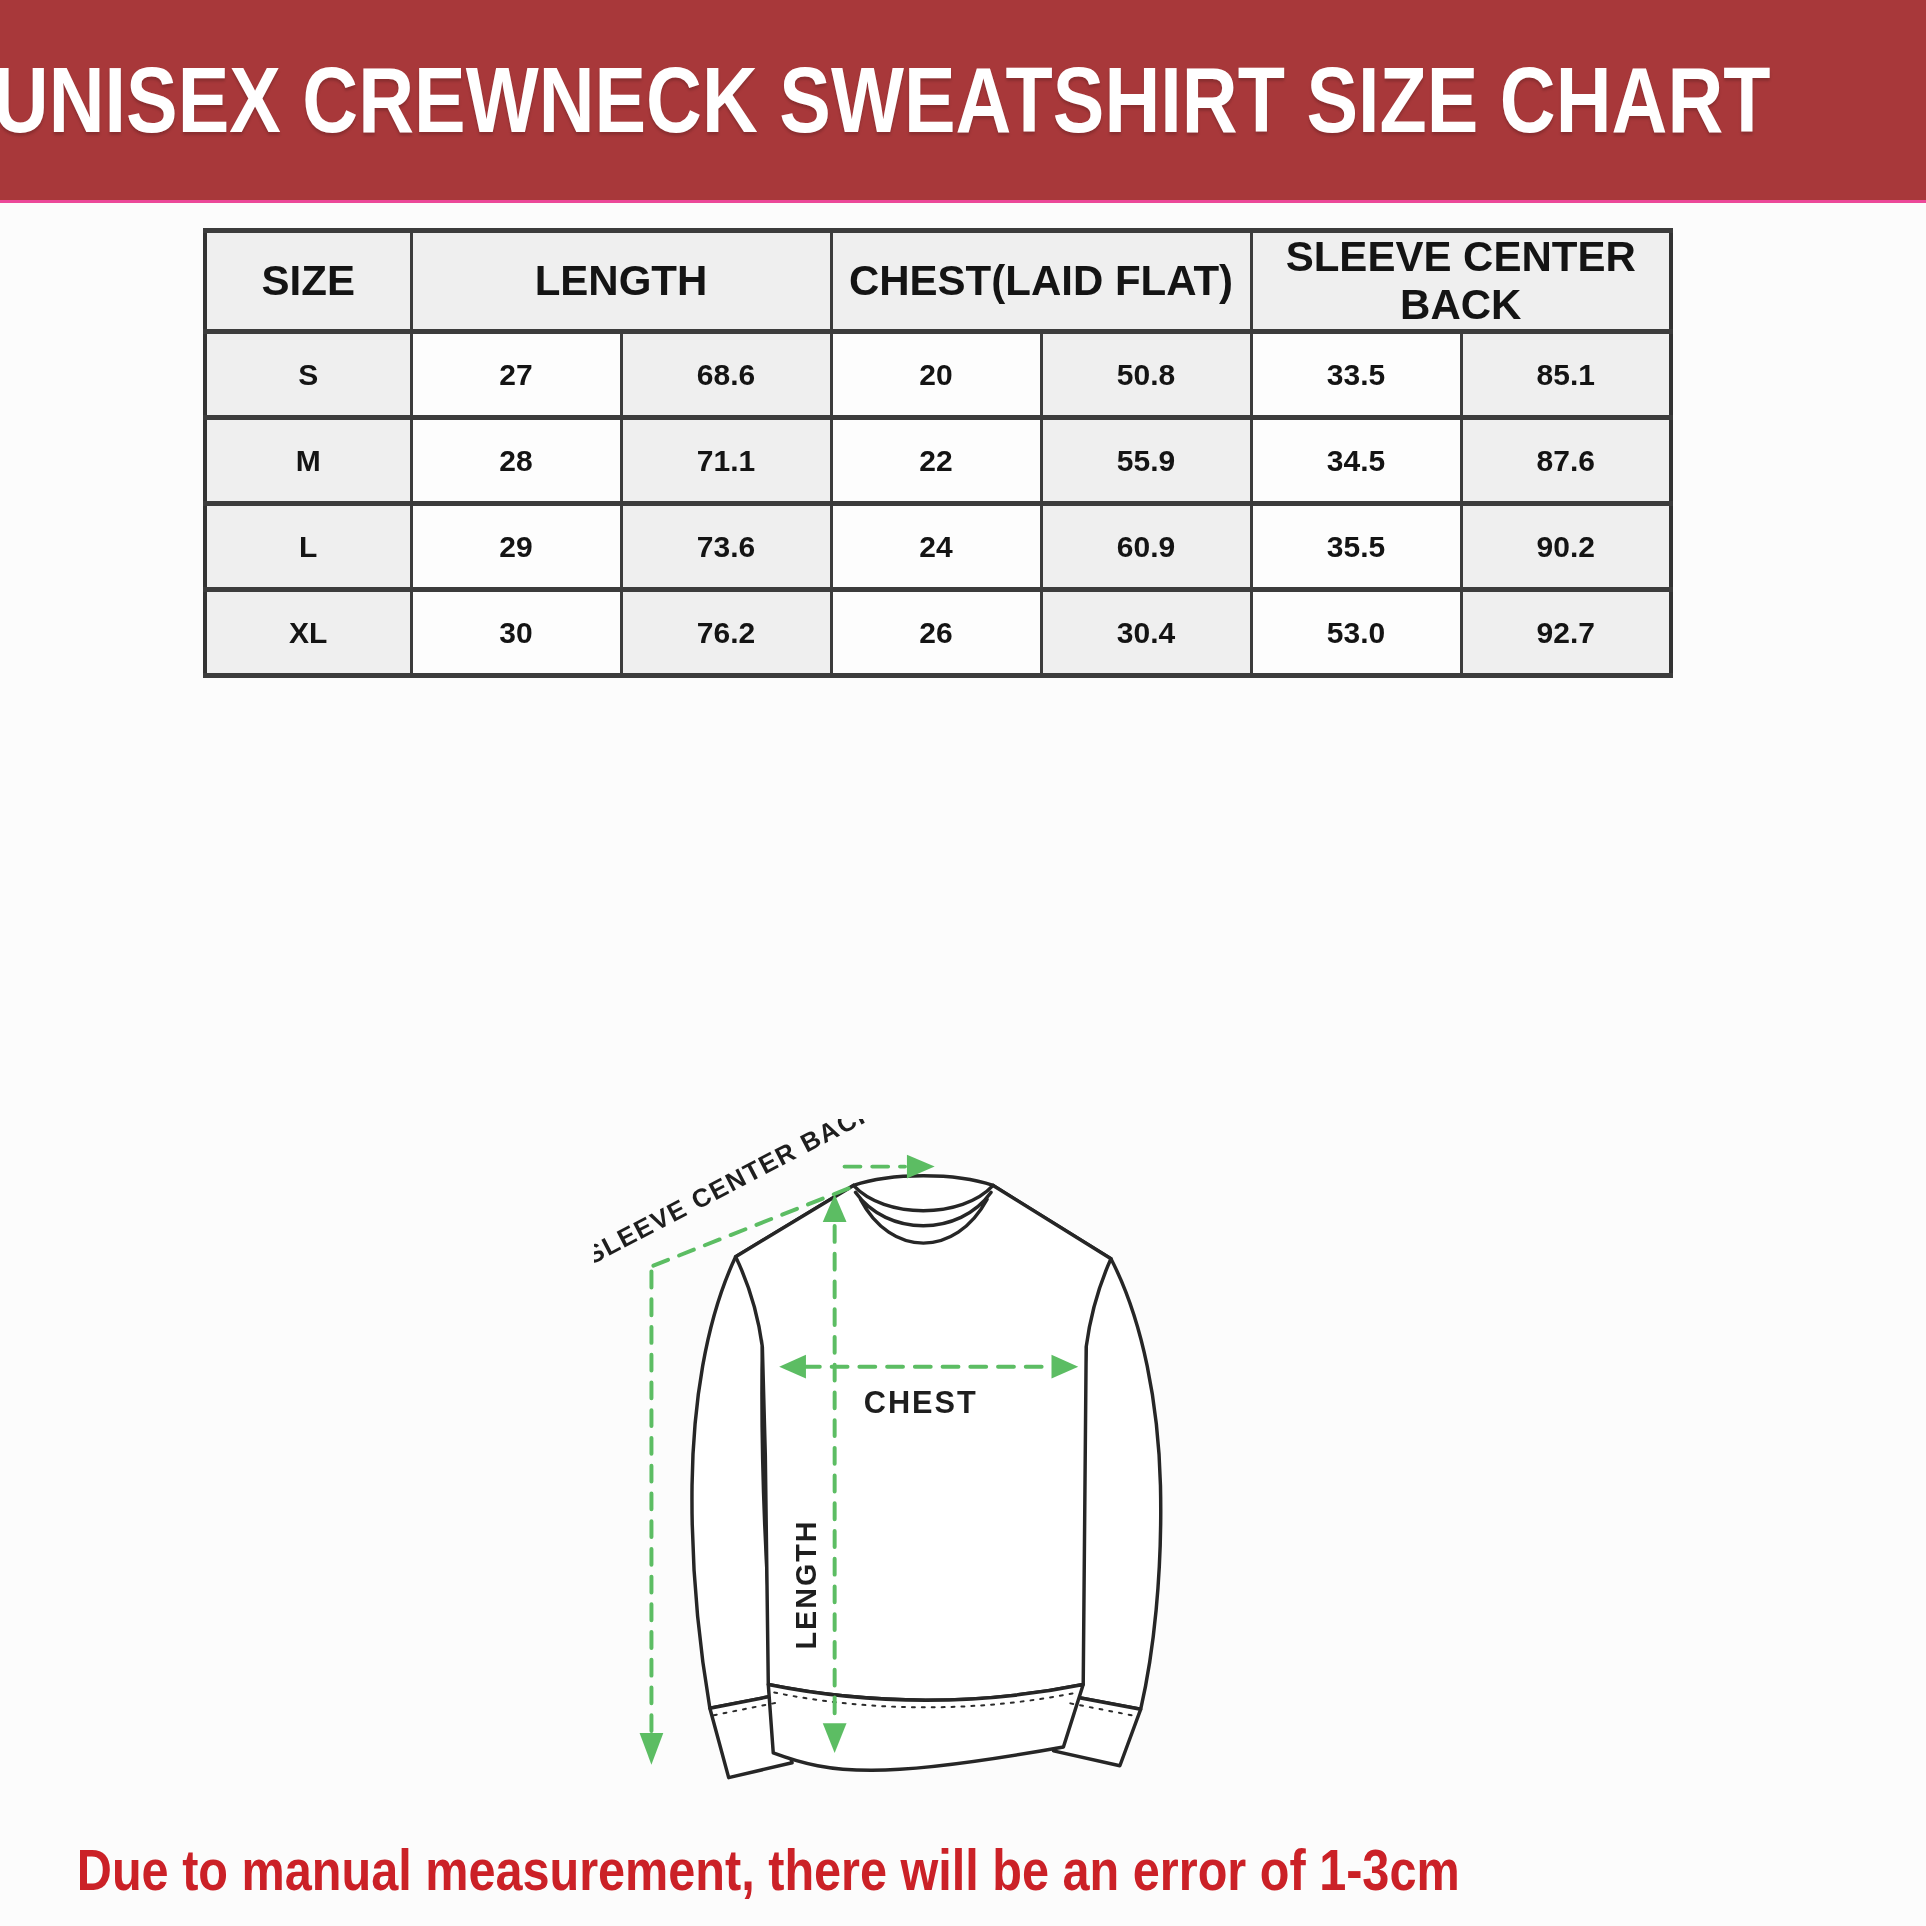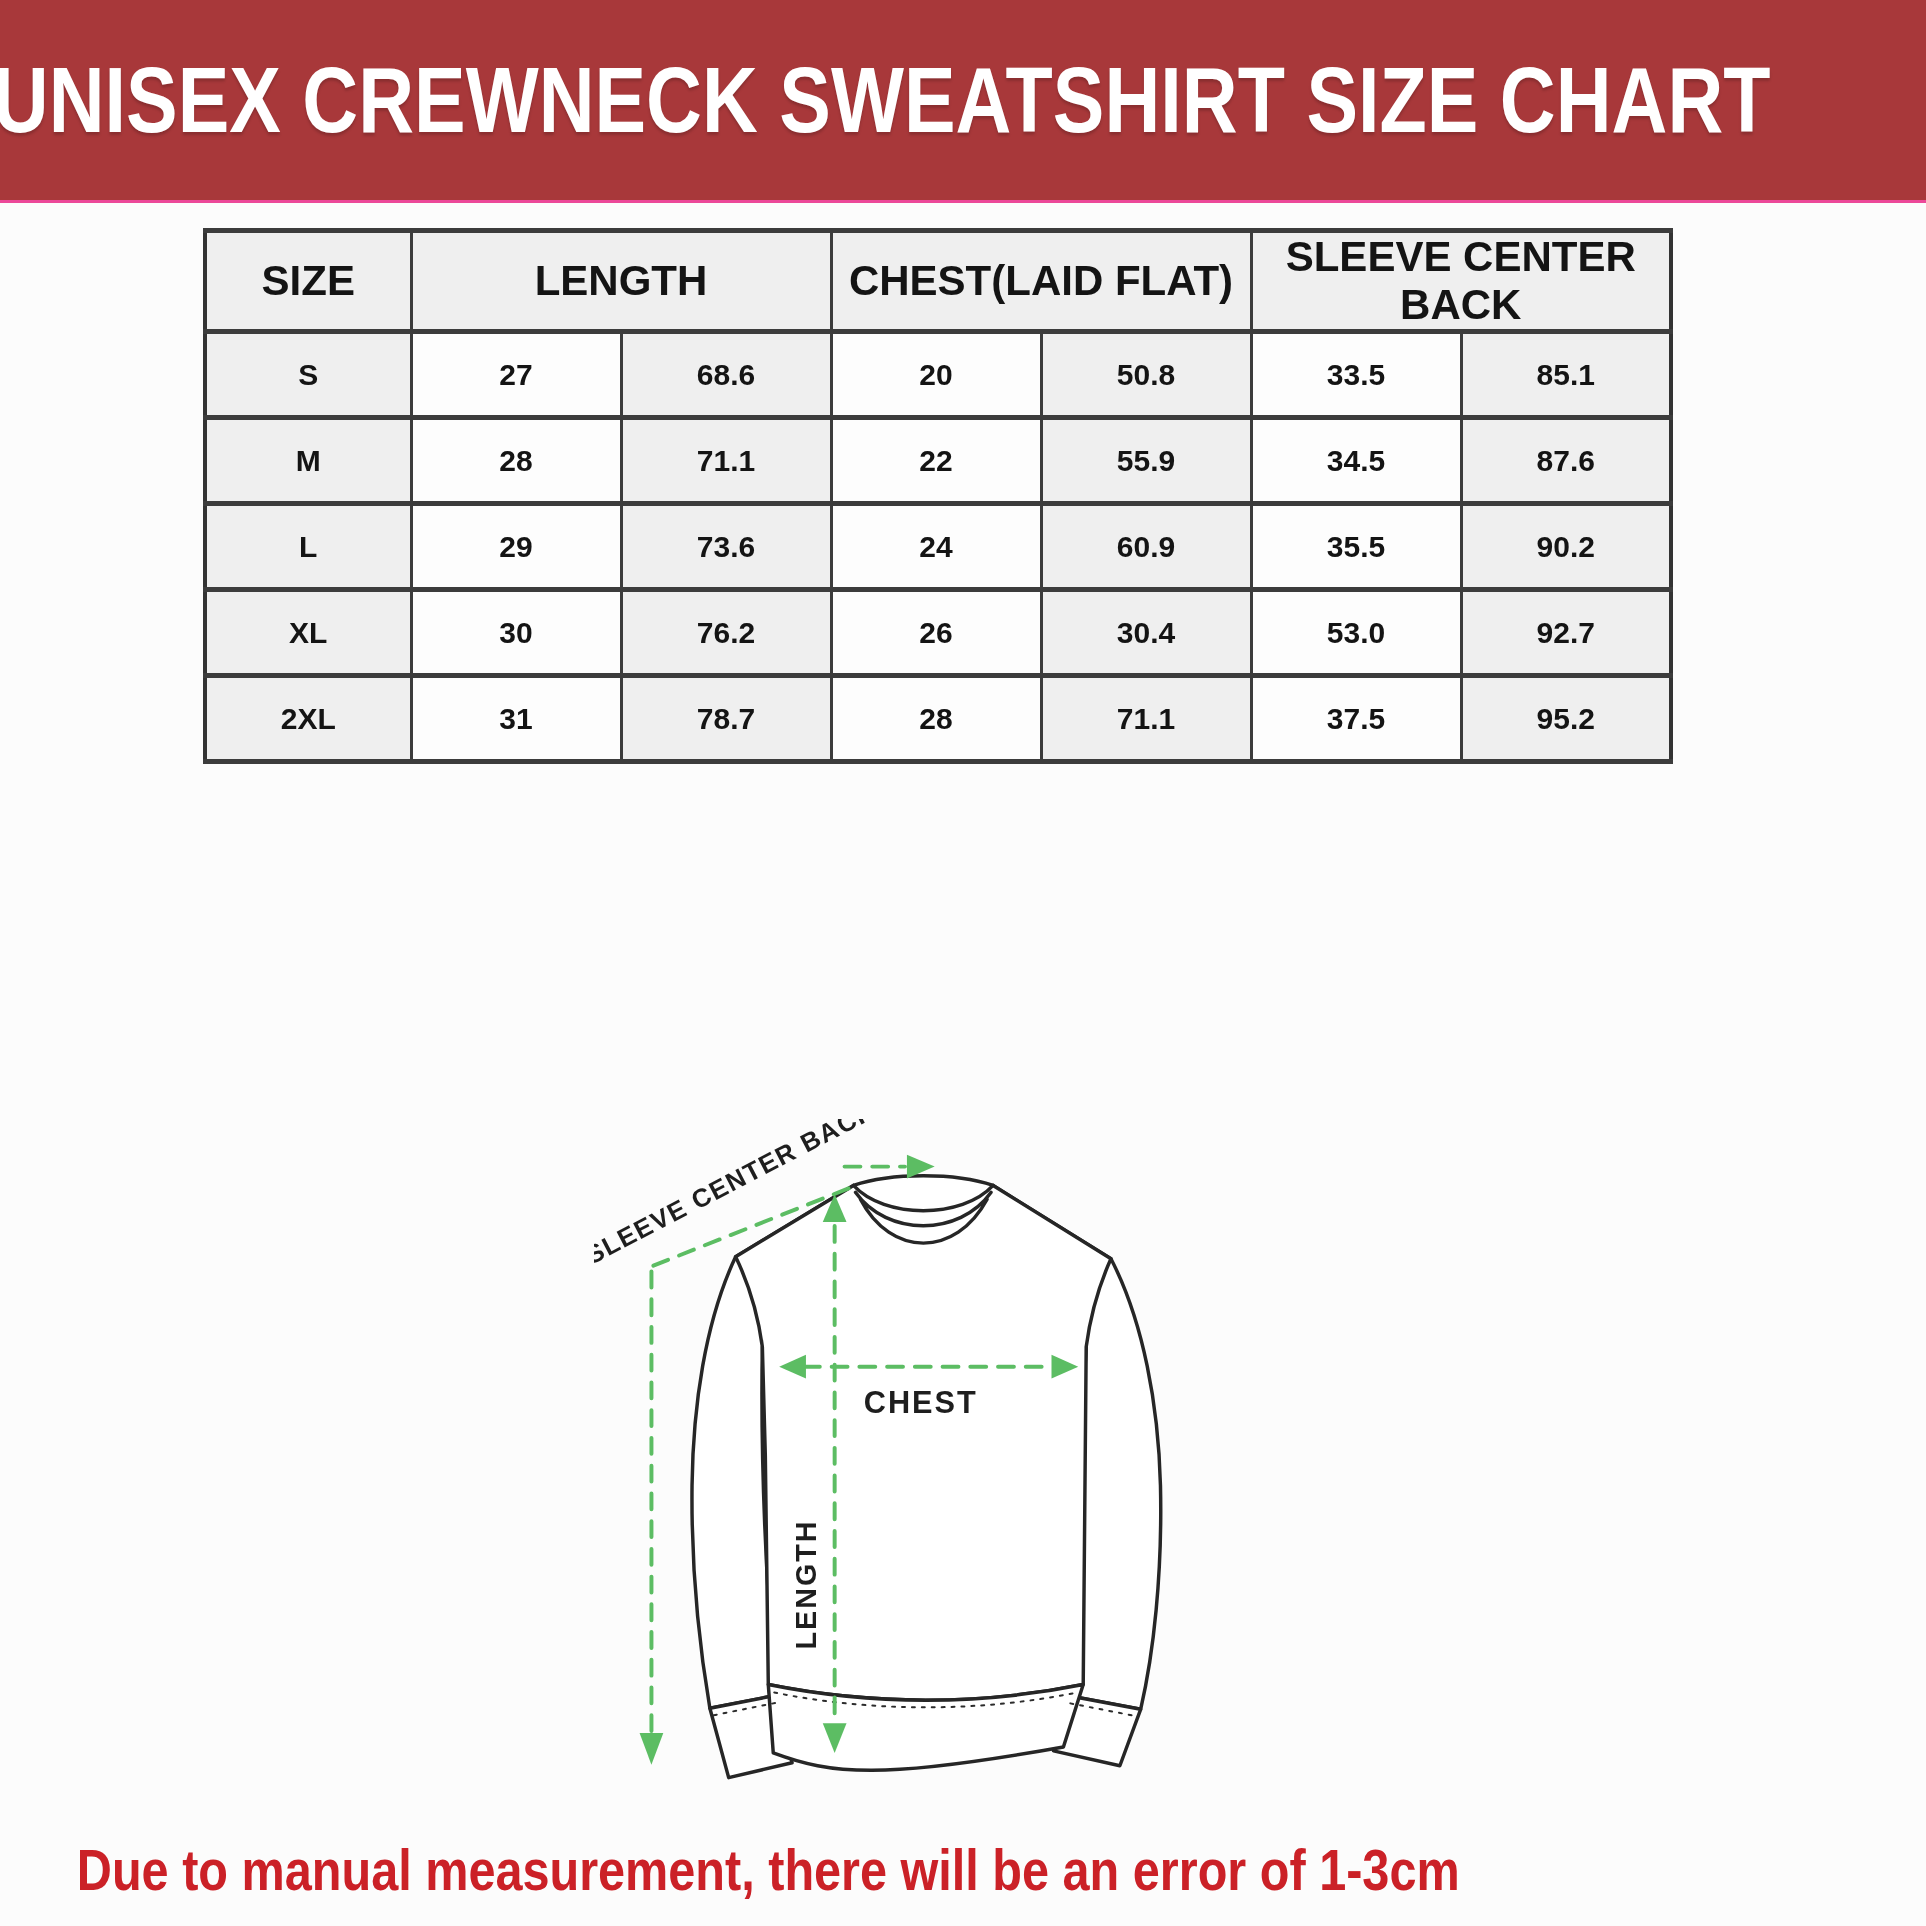--- a/index.html
+++ b/index.html
@@ -104,29 +104,20 @@
       </tr>
       <tr>
         <td class="shade">XL</td>
         <td>30</td>
         <td class="shade">76.2</td>
         <td>26</td>
         <td class="shade">30.4</td>
         <td>53.0</td>
         <td class="shade">92.7</td>
       </tr>
-      <tr>
-        <td class="shade">2XL</td>
-        <td>31</td>
-        <td class="shade">78.7</td>
-        <td>28</td>
-        <td class="shade">71.1</td>
-        <td>37.5</td>
-        <td class="shade">95.2</td>
-      </tr>
     </tbody>
 </table>
 
 <svg class="diagram" viewBox="600 1130 620 740">
 
   <path class="garment" d="M862,1197 L743,1269 C712,1335 700,1420 699,1500 C698,1590 708,1672 717,1725 L783,1712 C774,1600 768,1470 770,1360 Z"></path>
   <path class="garment" d="M1003,1197 L1122,1271 C1155,1335 1170,1420 1172,1500 C1174,1590 1165,1670 1152,1726 L1078,1712 C1084,1600 1090,1470 1097,1360 Z"></path>
 
   <path class="garment" d="M717,1725 L783,1712 L800,1780 L736,1795 Z"></path>
   <path class="garment" d="M1078,1712 L1152,1726 L1131,1783 L1064,1768 Z"></path>

